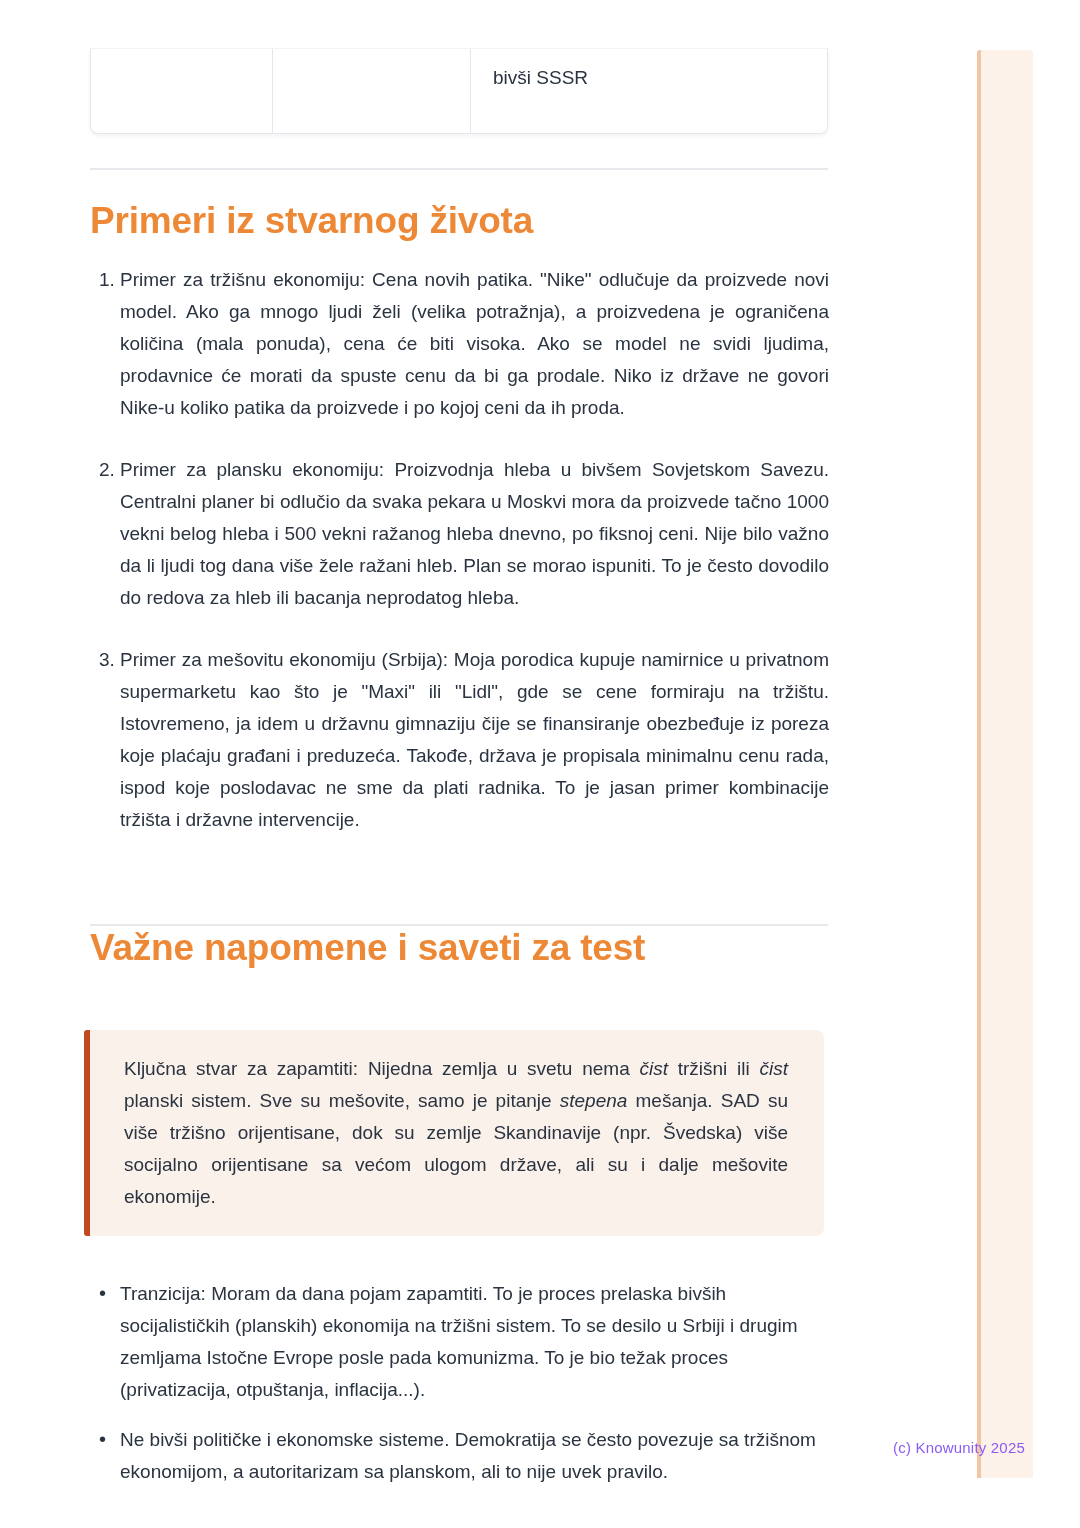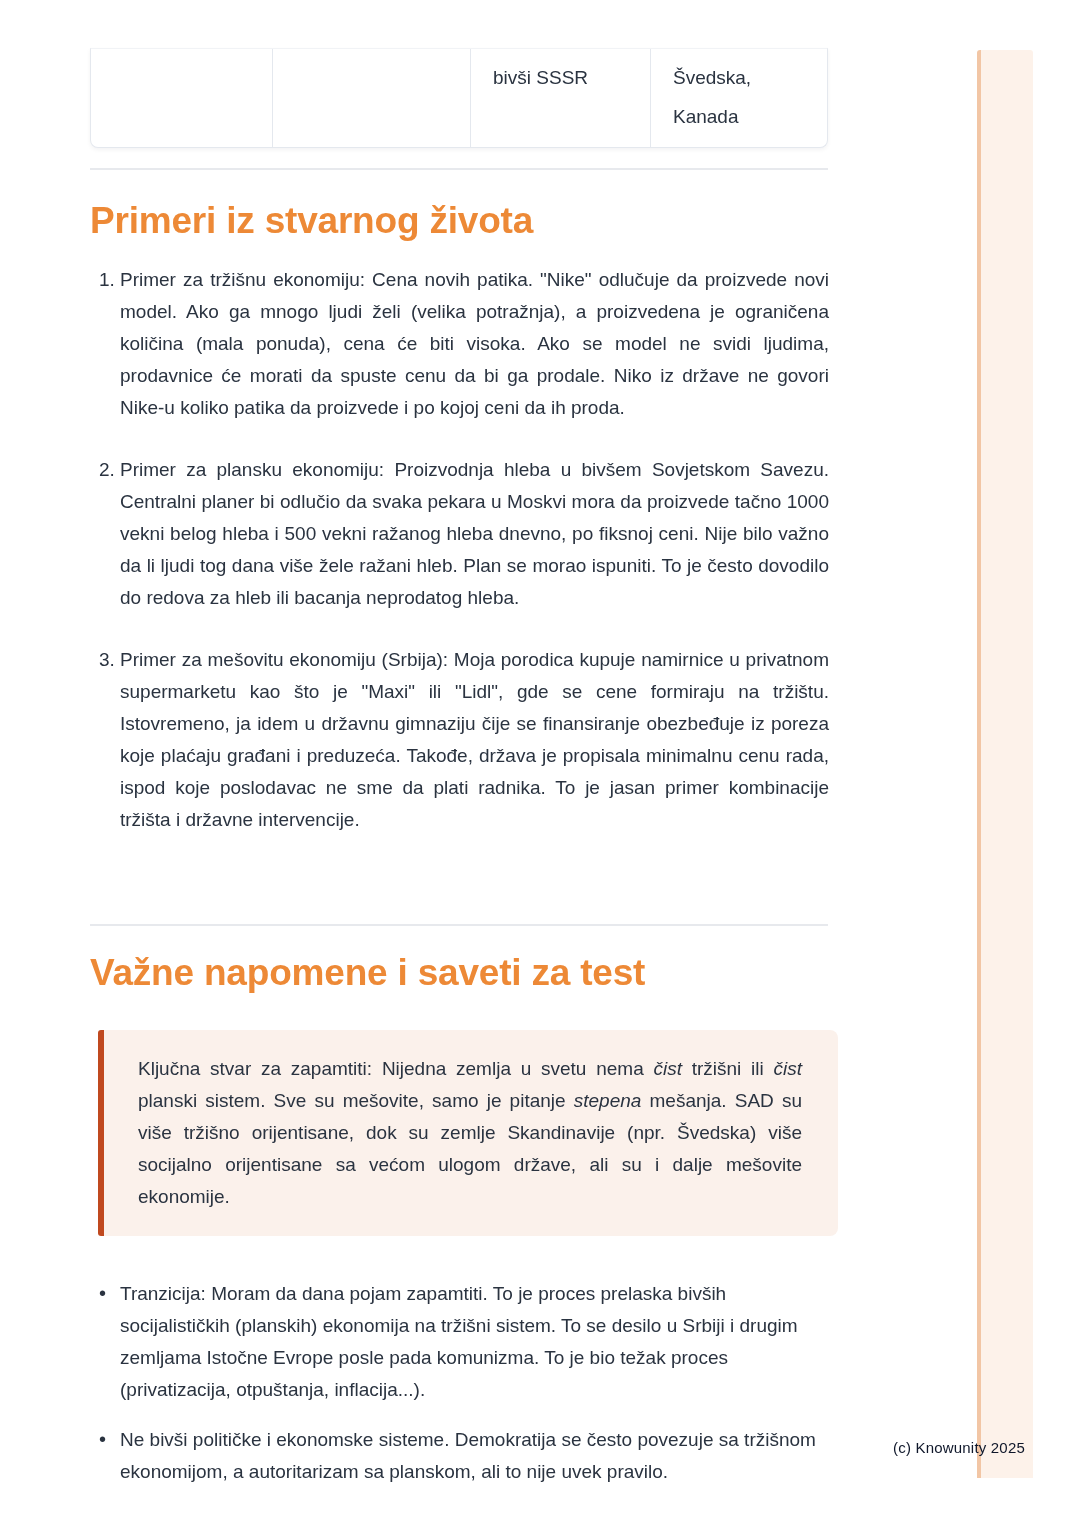--- a/index.html
+++ b/index.html
@@ -10,21 +10,21 @@
     font-size:19px;
   }
   
   .stripe{
     position:absolute;left:977px;top:50px;width:52px;height:1428px;
     background:#FDF2EA;border-left:4px solid #F2C6A5;
     border-radius:3px 3px 0 0;z-index:1;
   }
   
   .tbl{
-    position:absolute;left:90px;top:48px;width:738px;height:100px;
+    position:absolute;left:90px;top:48px;width:738px;height:86px;
     display:flex;box-sizing:border-box;
     border-left:1px solid #E4E8EE;border-right:1px solid #E4E8EE;
     border-bottom:1px solid #E4E8EE;border-top:1px solid #F1F3F6;
     border-radius:0 0 8px 8px;
     box-shadow:0 2px 4px rgba(16,24,40,.05);
     background:#fff;
   }
   .tbl .cell{
     box-sizing:border-box;border-right:1px solid #E4E8EE;
     padding:9px 22px;line-height:39px;white-space:pre-line;
@@ -36,70 +36,68 @@
   .hr{position:absolute;left:90px;width:738px;height:2px;background:#E7E9ED;}
   .hr1{top:168px;}
   .hr2{top:924px;}
   
   .h{
     position:absolute;left:90px;width:740px;
     font-size:37px;font-weight:700;color:#ED8936;line-height:36px;
     letter-spacing:-.2px;
   }
   .h1{top:203px;}
-  .h2{top:955px;}
+  .h2{top:930px;}
   
   .olist{
     position:absolute;left:90px;top:264px;width:739px;
     margin:0;padding:0;list-style:none;
   }
   .olist li{
     position:relative;padding-left:30px;margin:0 0 30px 0;
     line-height:32px;text-align:justify;
   }
   .olist li:last-child{margin-bottom:0;}
   .num{position:absolute;left:9px;top:0;}
   b,.bold{font-weight:400;}
   i,.it{font-style:italic;}
   
   .callout{
-    position:absolute;left:98px;top:1030px;width:740px;box-sizing:border-box;
+    position:absolute;left:84px;top:1030px;width:740px;box-sizing:border-box;
     background:#FBF1EB;border-left:6px solid #C0491F;
     border-radius:3px 8px 8px 3px;
     padding:23px 36px 23px 34px;
     line-height:32px;text-align:justify;
   }
   
   .blist{
     position:absolute;left:90px;top:1278px;width:739px;
     margin:0;padding:0;list-style:none;
   }
   .blist li{
     position:relative;padding-left:30px;margin:0 0 18px 0;
     line-height:32px;text-align:left;
   }
   .blist li:last-child{margin-bottom:0;}
   .bmark{position:absolute;left:9px;top:-1px;font-size:20px;}
   
   .watermark{
     position:absolute;left:893px;top:1439px;z-index:2;
-    font-size:15px;color:#0f172a;letter-spacing:.2px;white-space:nowrap;
+    font-size:15px;color:#8b5cf6;letter-spacing:.2px;white-space:nowrap;
   }
 </style>
 </head>
 <body>
 
 <div class="stripe"></div>
 
 <div class="tbl">
   <div class="cell c1"></div>
   <div class="cell c2"></div>
   <div class="cell c3">bivši SSSR</div>
-  <div class="cell c4">Švedska,
-Kanada</div>
 </div>
 
 <div class="hr hr1"></div>
 
 <div class="h h1">Primeri iz stvarnog života</div>
 
 <ol class="olist">
   <li>
     <span class="num">1.</span><span class="bold">Primer za tržišnu ekonomiju:</span><span> Cena novih patika. "Nike" odlučuje da proizvede novi model. Ako ga mnogo ljudi želi (velika potražnja), a proizvedena je ograničena količina (mala ponuda), cena će biti visoka. Ako se model ne svidi ljudima, prodavnice će morati da spuste cenu da bi ga prodale. Niko iz države ne govori Nike-u koliko patika da proizvede i po kojoj ceni da ih proda.</span>
   </li>

